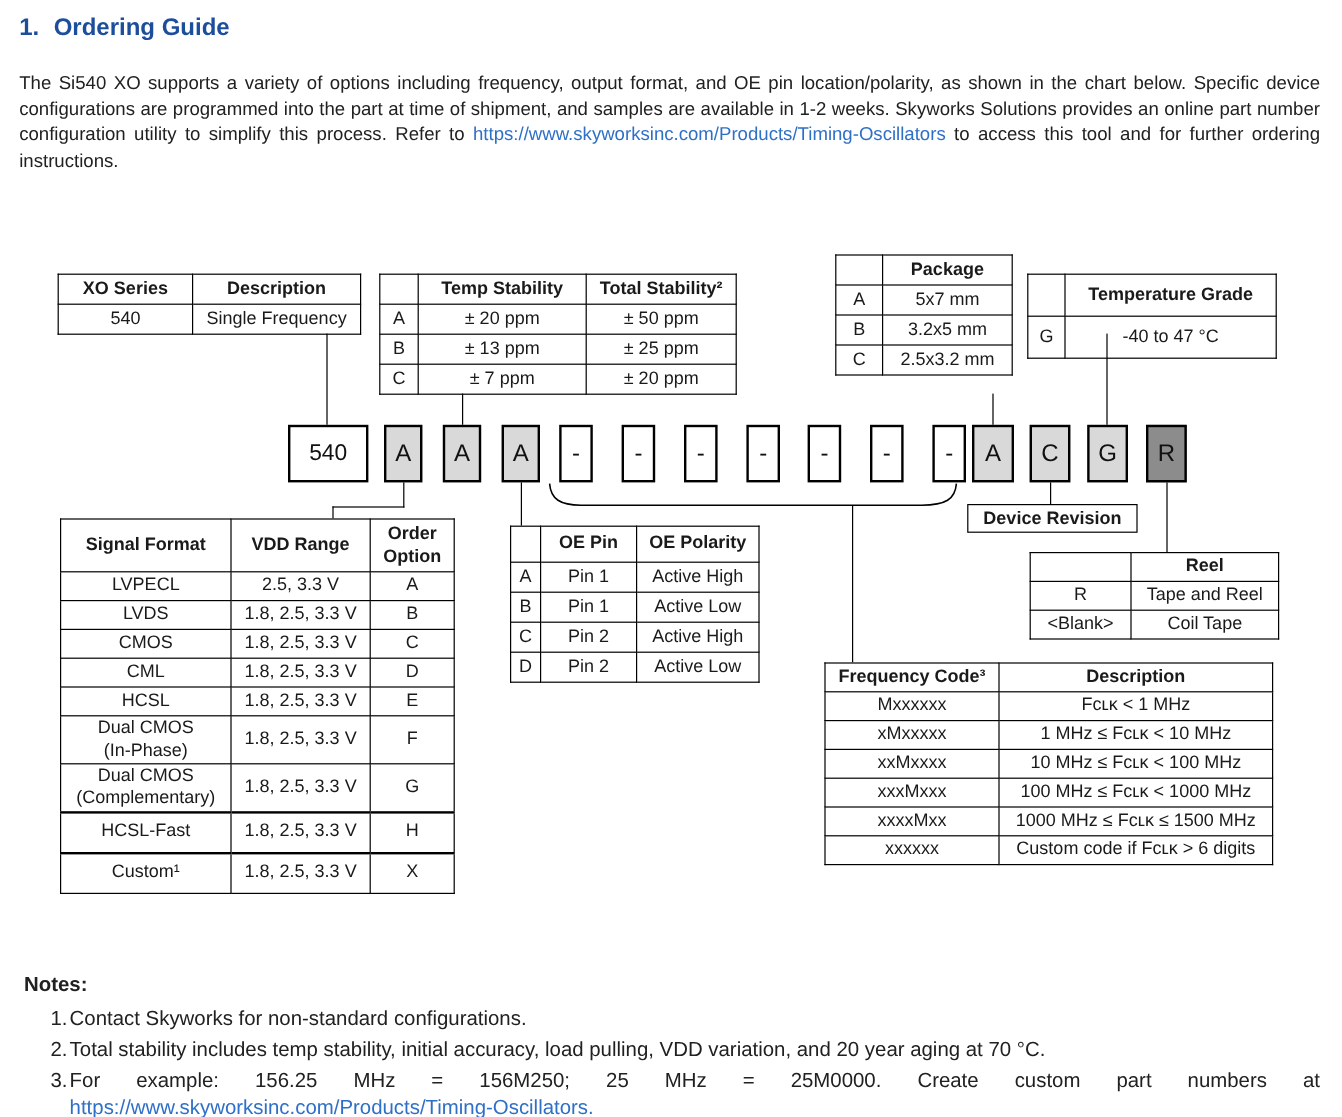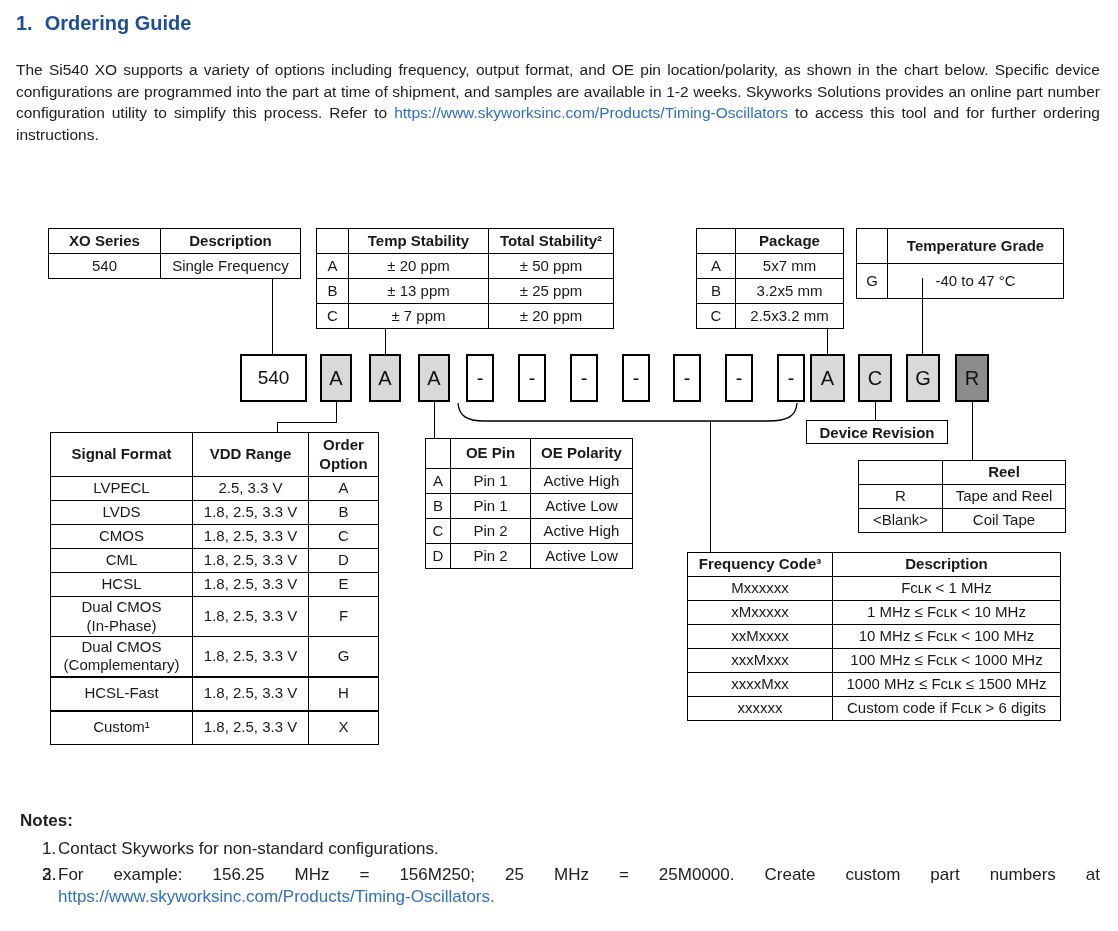--- a/index.html
+++ b/index.html
@@ -27,21 +27,21 @@
   table.t th{font-weight:bold;}
 
   #tbl-xo{left:48px;top:228px;}
   #tbl-xo col:nth-child(1){width:112px}#tbl-xo col:nth-child(2){width:140px}
   #tbl-xo tr{height:25px}
 
   #tbl-temp{left:316px;top:228px;padding-left:44px;}
   #tbl-temp col:nth-child(1){width:32px}#tbl-temp col:nth-child(2){width:140px}#tbl-temp col:nth-child(3){width:125px}
   #tbl-temp tr{height:25px}
 
-  #tbl-pkg{left:696px;top:228px;}
+  #tbl-pkg{left:696px;top:212px;}
   #tbl-pkg col:nth-child(1){width:39px}#tbl-pkg col:nth-child(2){width:108px}
   #tbl-pkg tr{height:25px}
 
   #tbl-grade{left:856px;top:228px;}
   #tbl-grade col:nth-child(1){width:31px}#tbl-grade col:nth-child(2){width:176px}
   #tbl-grade tr{height:35px}
 
   #tbl-signal{left:50px;top:432px;}
   #tbl-signal col:nth-child(1){width:142px}#tbl-signal col:nth-child(2){width:116px}#tbl-signal col:nth-child(3){width:70px}
   #tbl-signal tr{height:24px}
@@ -373,20 +373,20 @@
     </tr>
   </tbody>
     </table>
 
   <div id="notes">
     <div class="nh">Notes:</div>
     <div class="note">
       <span class="nnum">1.</span><span>Contact Skyworks for non-standard configurations.</span>
     </div>
     <div class="note">
-      <span class="nnum">2.</span>
+      <span class="nnum">2.</span><span>Total stability includes temp stability, initial accuracy, load pulling, VDD variation, and 20 year aging at 70 °C.</span>
     </div>
     <div class="note justify">
       <span class="nnum">3.</span><span>For example: 156.25 MHz = 156M250; 25 MHz = 25M0000. Create custom part numbers at </span><a class="lnk">https://www.skyworksinc.com/Products/Timing-Oscillators.</a>
     </div>
   </div>
 
 </div>
 
 </body></html>

